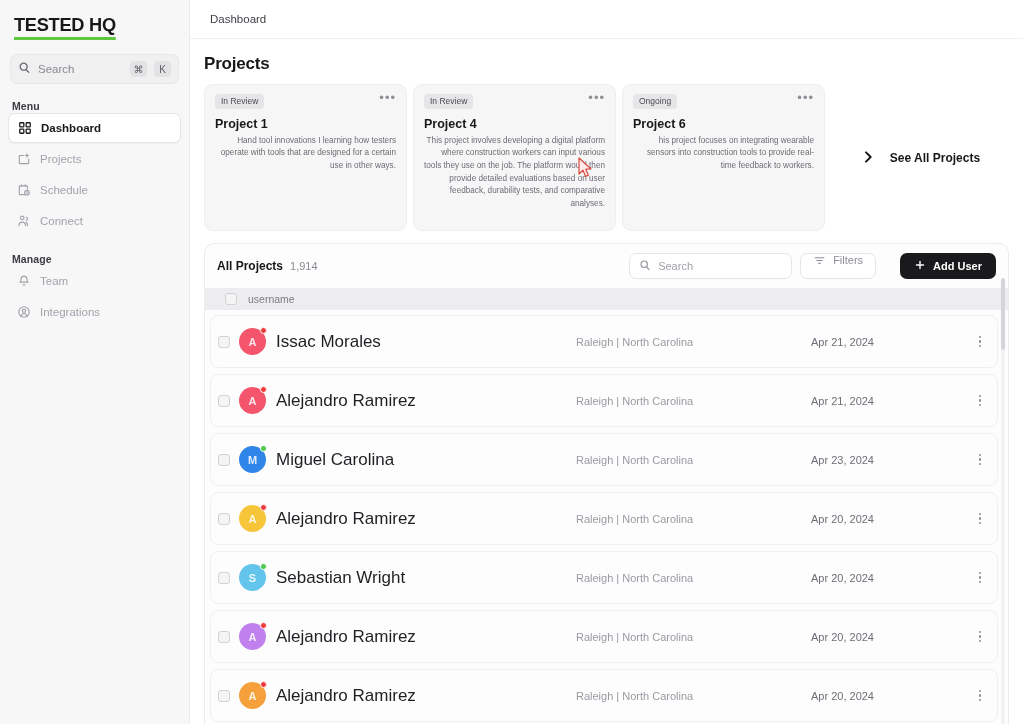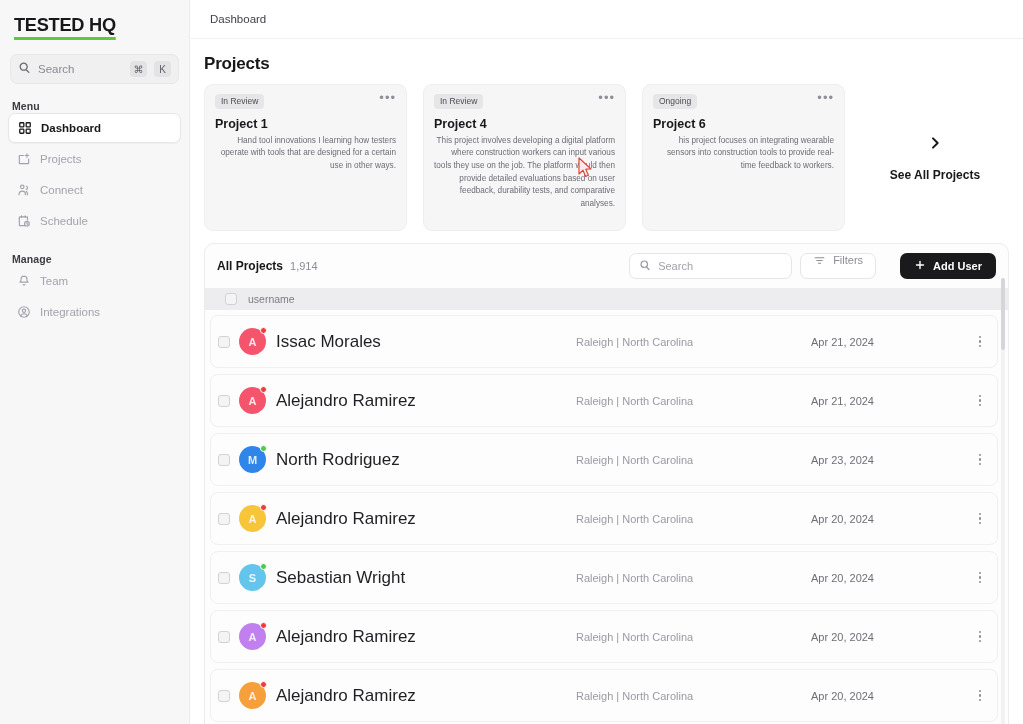--- a/index.html
+++ b/index.html
@@ -102,21 +102,21 @@
 
   .content { flex: 1; padding: 10px 14px 0 14px; overflow: hidden; position: relative; }
 
   .page-title {
     font-size: 17px; font-weight: 600; color: #18181b;
     padding: 5px 0 10px 0;
     letter-spacing: -0.2px;
   }
 
   
-  .proj-row { display: flex; gap: 16px; align-items: stretch; }
+  .proj-row { display: flex; gap: 6px; align-items: stretch; }
   .proj-card {
     width: 203px; height: 147px;
     background: #f6f6f7;
     border: 1px solid #eeeef0;
     border-radius: 9px;
     padding: 9px 10px;
     position: relative;
     flex: 0 0 203px;
   }
   .proj-card-head { display: flex; align-items: flex-start; justify-content: space-between; }
@@ -132,21 +132,21 @@
   .dots-h { color: #8f8f98; font-size: 13px; letter-spacing: 1px; line-height: 8px; cursor: pointer; }
   .proj-name {
     font-size: 12.5px; font-weight: 700; color: #18181b;
     margin: 8px 0 4px 0;
   }
   .proj-desc {
     font-size: 8.2px; color: #6c6c75; line-height: 1.55; text-align: right;
   }
   .see-all {
     flex: 1;
-    display: flex; flex-direction: column;
+    display: flex; flex-direction: row;
     align-items: center; justify-content: center;
     gap: 14px;
     cursor: pointer;
   }
   .see-all .chev { font-size: 20px; color: #18181b; font-weight: 700; line-height: 1; }
   .see-all .sa-label { font-size: 12px; font-weight: 700; color: #18181b; }
 
   
   .testers {
     margin-top: 12px;
@@ -305,41 +305,41 @@
             <line x1="17" y1="3" x2="17" y2="9"></line>
             <line x1="14" y1="6" x2="20" y2="6"></line>
           </svg>
       </span>
       <span>Projects</span>
     </div>
 
     <div class="nav-item">
       <span class="nic">
         <svg width="14" height="14" viewBox="0 0 24 24" fill="none" stroke="#a3a3ac" stroke-width="2" stroke-linecap="round">
-            <circle cx="9" cy="6.5" r="3"></circle>
-            <path d="M3.5 20c0-3.6 2.5-6.2 5.5-6.2s5.5 2.6 5.5 6.2"></path>
-            <path d="M16 5.5a2.8 2.8 0 0 1 0 5.4"></path>
-            <path d="M18 20c0-2.6-.8-4.6-2-5.8"></path>
-          </svg>
-      </span>
-      <span>Connect</span>
-    </div>
-
-    <div class="nav-item">
-      <span class="nic">
-        <svg width="14" height="14" viewBox="0 0 24 24" fill="none" stroke="#a3a3ac" stroke-width="2" stroke-linecap="round">
             <path d="M4 8v11a1 1 0 0 0 1 1h9"></path>
             <path d="M4 8V6a1 1 0 0 1 1-1h12a1 1 0 0 1 1 1v4"></path>
             <line x1="8" y1="3" x2="8" y2="6"></line>
             <line x1="14" y1="3" x2="14" y2="6"></line>
             <circle cx="17" cy="16.5" r="4"></circle>
             <path d="M17 14.8v1.9l1.2.9"></path>
           </svg>
       </span>
       <span>Schedule</span>
+    </div>
+
+    <div class="nav-item">
+      <span class="nic">
+        <svg width="14" height="14" viewBox="0 0 24 24" fill="none" stroke="#a3a3ac" stroke-width="2" stroke-linecap="round">
+            <circle cx="9" cy="6.5" r="3"></circle>
+            <path d="M3.5 20c0-3.6 2.5-6.2 5.5-6.2s5.5 2.6 5.5 6.2"></path>
+            <path d="M16 5.5a2.8 2.8 0 0 1 0 5.4"></path>
+            <path d="M18 20c0-2.6-.8-4.6-2-5.8"></path>
+          </svg>
+      </span>
+      <span>Connect</span>
     </div>
 
     <div class="nav-section-title">Manage</div>
 
     <div class="nav-item">
       <span class="nic">
         <svg width="14" height="14" viewBox="0 0 24 24" fill="none" stroke="#a3a3ac" stroke-width="2" stroke-linecap="round" stroke-linejoin="round">
             <path d="M12 3.5c-3.3 0-5 2.2-5 5 0 4-2 5.5-2 5.5h14s-2-1.5-2-5.5c0-2.8-1.7-5-5-5z"></path>
             <path d="M10.3 18a2 2 0 0 0 3.4 0"></path>
           </svg>
@@ -485,21 +485,21 @@
                 <i></i>
               </span>
           </div>
 
           <div class="row">
             <span class="cbox"></span>
             <span class="avatar-wrap">
               <span class="avatar" style="background: rgb(47, 134, 232);">M</span>
               <span class="status-dot" style="background: rgb(79, 201, 79);"></span>
             </span>
-            <span class="r-name">North Rodriguez</span>
+            <span class="r-name">Miguel Carolina</span>
             <span class="r-loc">Raleigh | North Carolina</span>
             <span class="r-date">Apr 23, 2024</span>
             <span class="dots-v">
                 <i></i>
                 <i></i>
                 <i></i>
               </span>
           </div>
 
           <div class="row">

